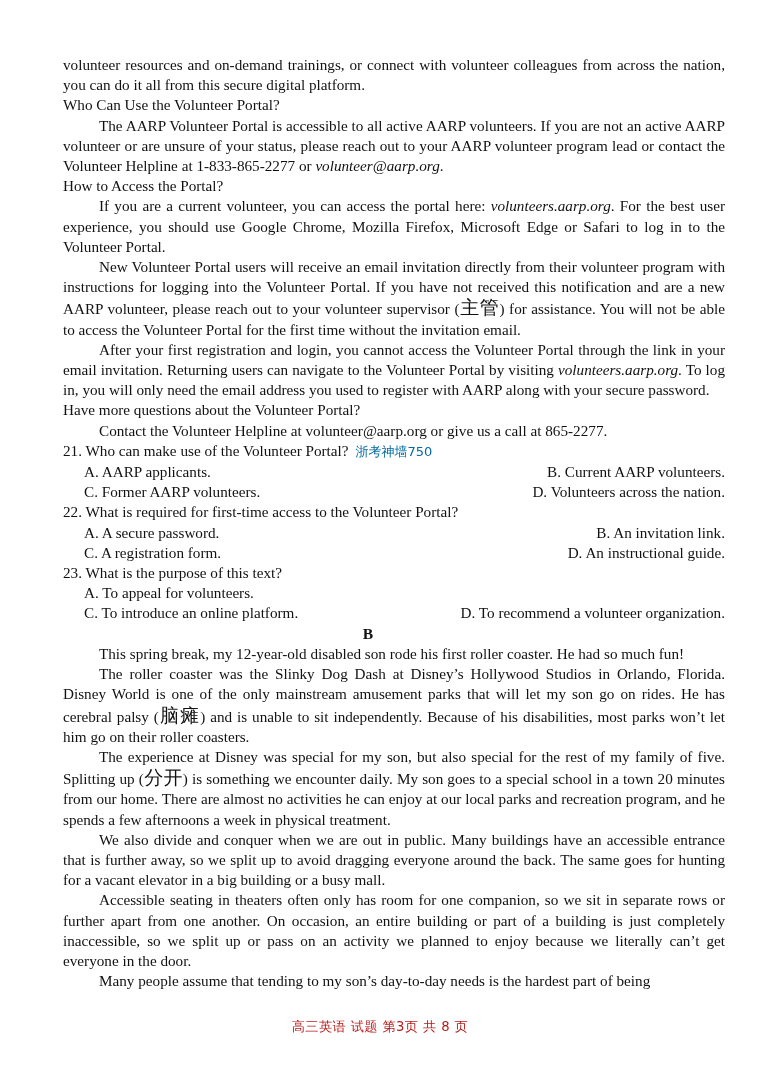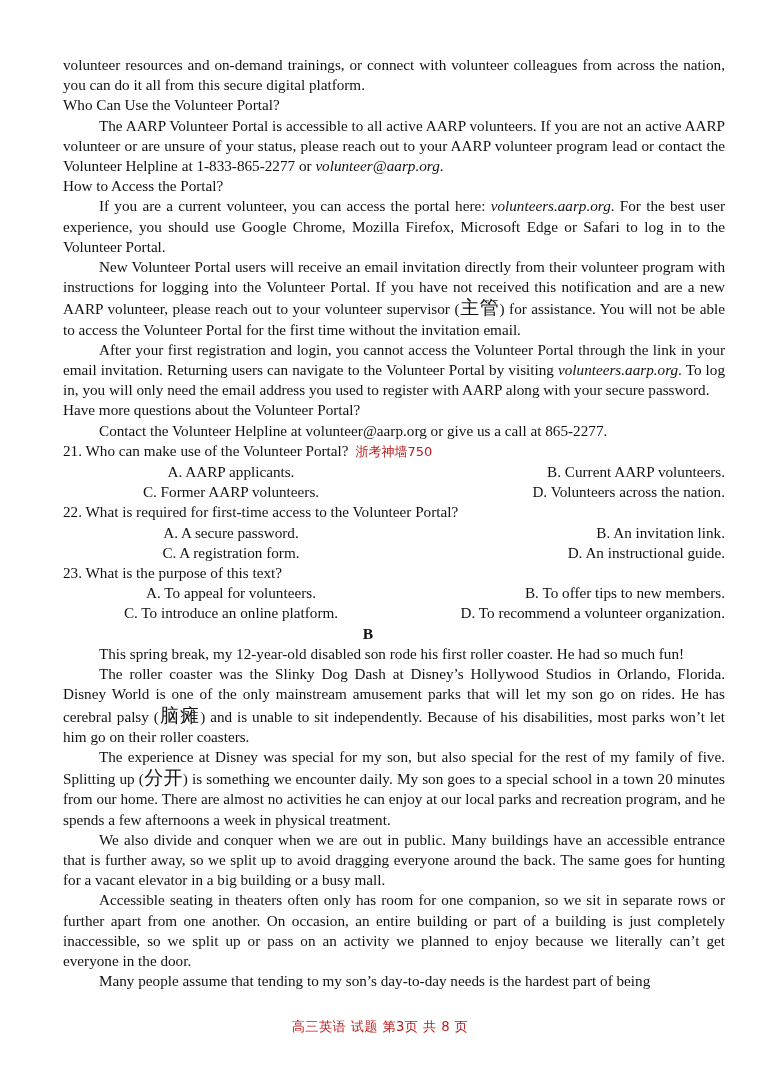--- a/index.html
+++ b/index.html
@@ -43,21 +43,21 @@
     font-style: italic;
   }
   .cn {
     font-family: "DejaVu Sans", "Liberation Sans", sans-serif;
     font-size: 19px;
     margin-top: 15px;
   }
   .watermark {
     font-family: "DejaVu Sans", "Liberation Sans", sans-serif;
     font-size: 13px;
-    color: #b91c1c;
+    color: #0369a1;
     margin-left: 7px;
   }
   
   .qline {
     font-size: 15.2px;
     line-height: 20.2px;
     margin: 0;
     text-align: left;
   }
   .opts {
@@ -68,21 +68,20 @@
   .optrow {
     display: flex;
     font-size: 15.2px;
     line-height: 20.2px;
   }
   .optrow .col-a {
     width: 315px;
     padding-left: 21px;
     box-sizing: border-box;
     flex: 0 0 315px;
-    text-align: center;
   }
   .optrow .col-b {
     flex: 1 1 auto;
     padding-left: 0px;
     text-align: right;
   }
   .section-letter {
     text-align: center;
     font-weight: bold;
     font-size: 15.6px;
@@ -155,21 +154,20 @@
     <div class="optrow">
       <div class="col-a">C. A registration form.</div>
       <div class="col-b">D. An instructional guide.</div>
     </div>
   </div>
 
   <p class="qline">23. What is the purpose of this text?</p>
   <div class="opts">
     <div class="optrow">
       <div class="col-a">A. To appeal for volunteers.</div>
-      <div class="col-b">B. To offer tips to new members.</div>
     </div>
     <div class="optrow">
       <div class="col-a">C. To introduce an online platform.</div>
       <div class="col-b">D. To recommend a volunteer organization.</div>
     </div>
   </div>
 
   <div class="section-letter center-b-wrap"><span>B</span></div>
 
   <p class="para indent">This spring break, my 12-year-old disabled son rode his first roller coaster. He had so much fun!</p>

